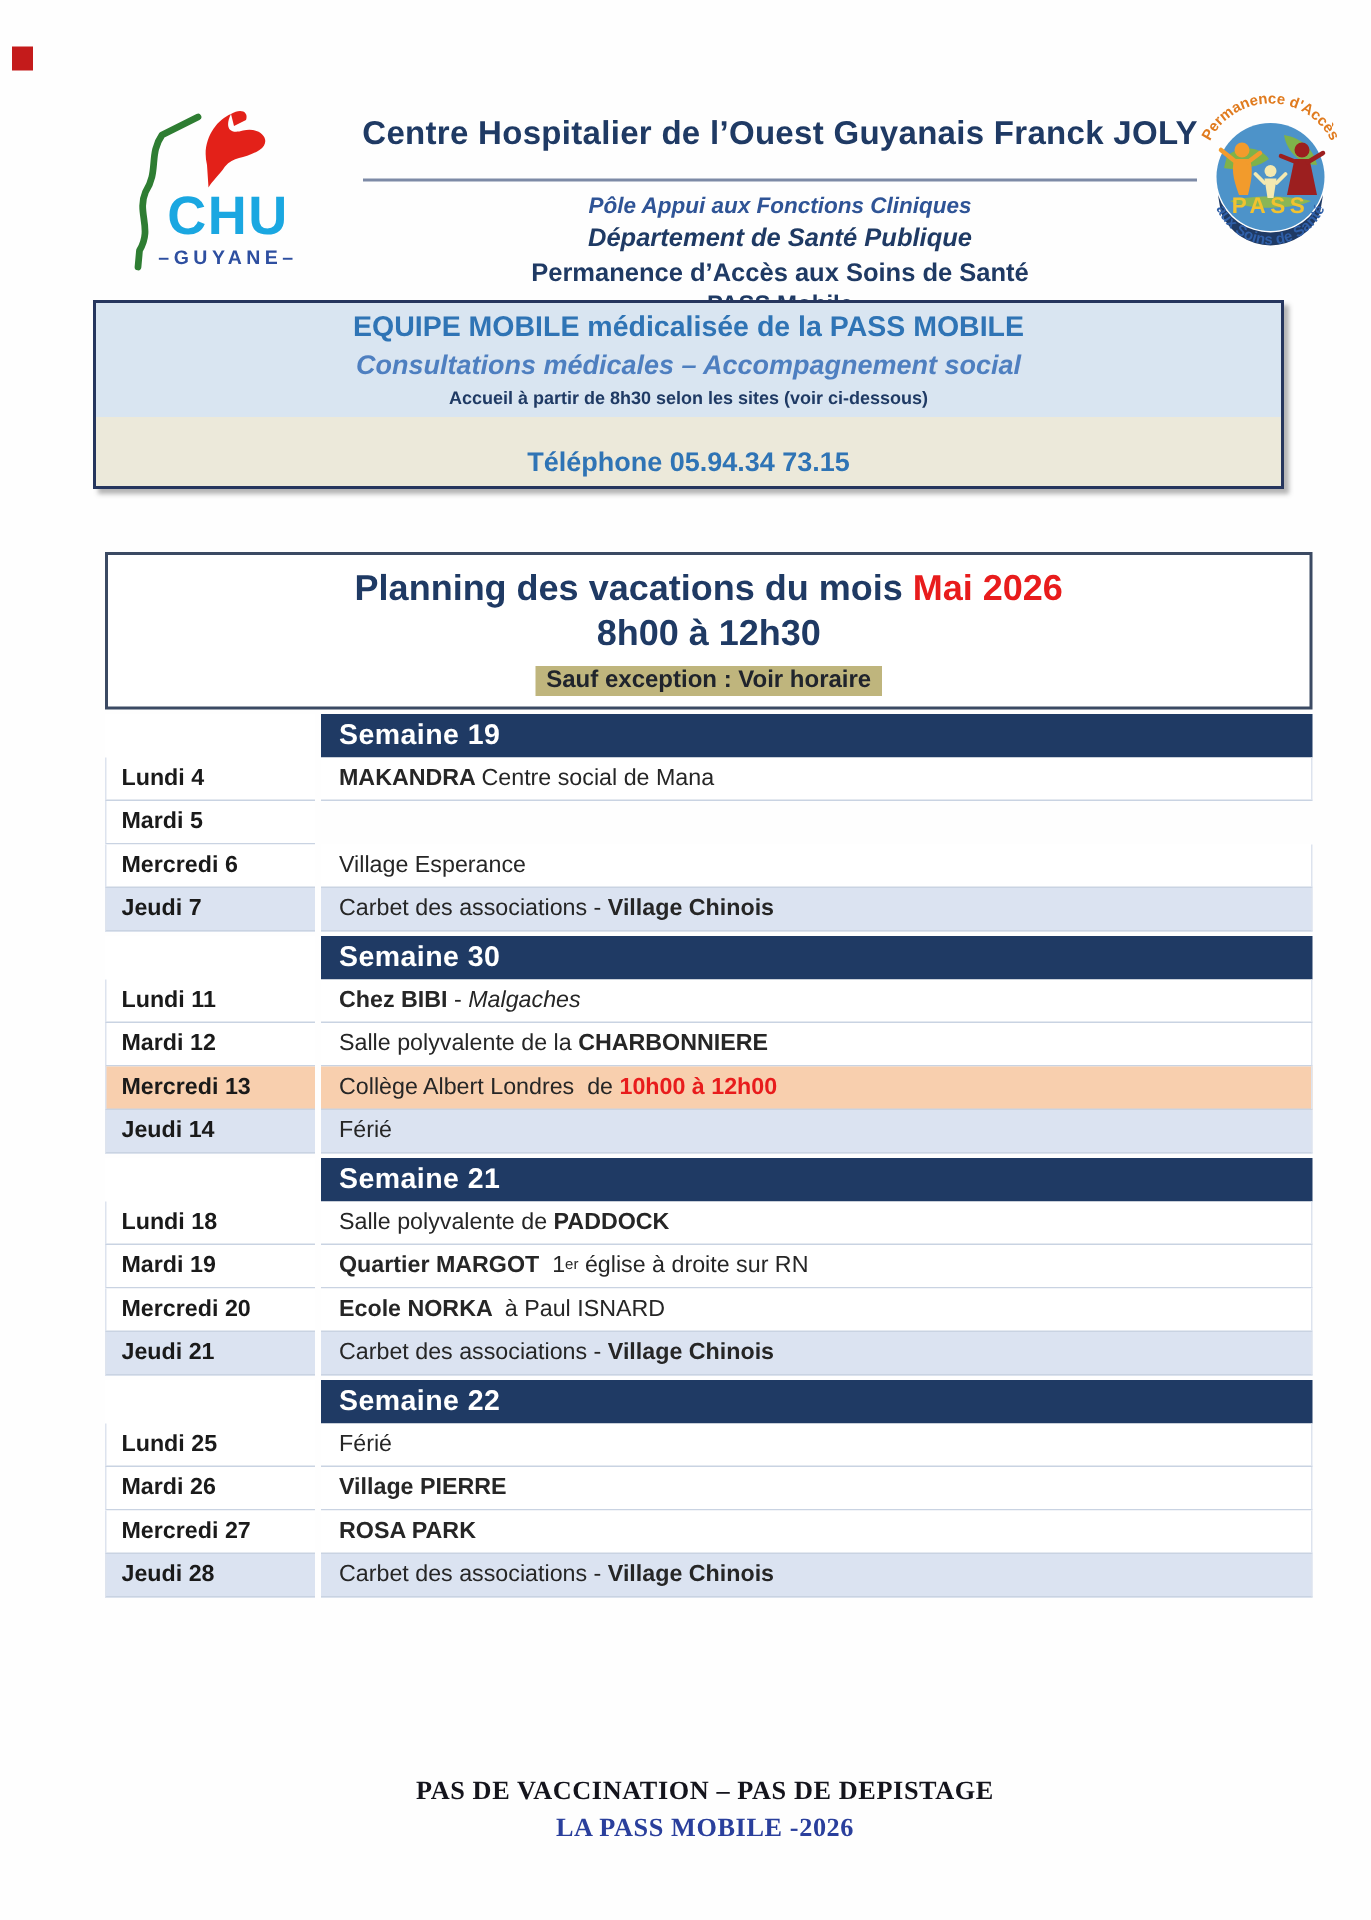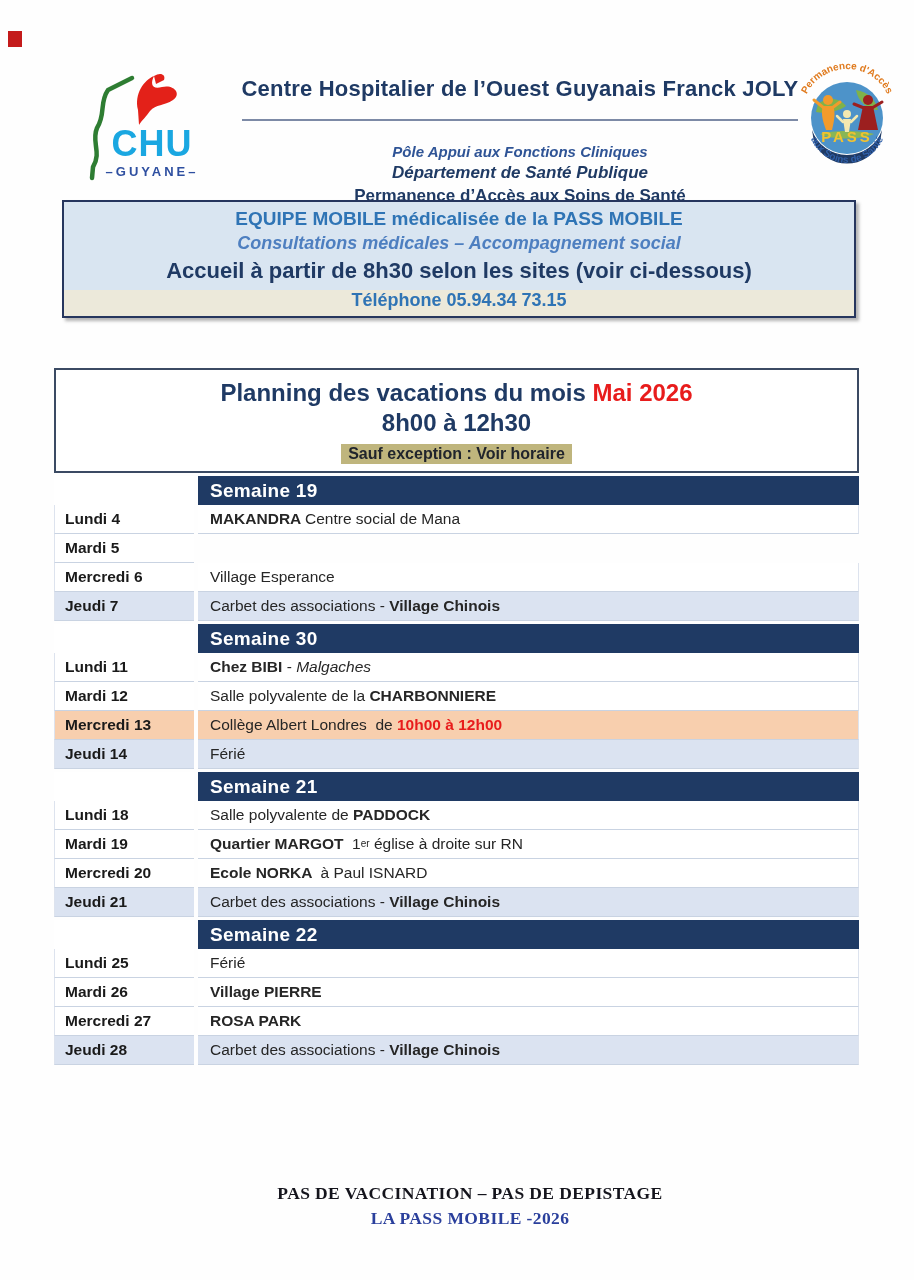--- a/index.html
+++ b/index.html
@@ -16,38 +16,38 @@
   .corner-mark{position:absolute;left:8px;top:31px;width:14px;height:16px;background:#c41b1b;}
 
   
   .chu-logo{position:absolute;left:76px;top:70px;width:140px;height:128px;}
   .pass-logo{position:absolute;right:10px;top:56px;width:114px;height:118px;}
   .header-text{position:absolute;left:218px;top:76px;width:604px;text-align:center;}
   .h-title{
     display:inline-block;font-size:22px;font-weight:bold;color:var(--navy);
     padding-bottom:17px;border-bottom:2px solid #7d8aa6;letter-spacing:.2px;
   }
-  .h-sub1{margin-top:22px;font-size:15px;font-style:italic;font-weight:600;color:#2f5496;}
+  .h-sub1{margin-top:8px;font-size:15px;font-style:italic;font-weight:600;color:#2f5496;}
   .h-sub2{margin-top:3px;font-size:17px;font-style:italic;font-weight:bold;color:var(--navy);}
   .h-sub3{margin-top:3px;font-size:17px;font-weight:bold;color:var(--navy);}
   .h-sub4{margin-top:3px;font-size:16px;font-weight:bold;color:var(--navy);}
 
   
   .info-box{
     position:absolute;left:62px;top:200px;width:794px;
     border:2px solid #26365e;background:var(--box-bg);
     box-shadow:3px 3px 3px rgba(90,90,90,.45);text-align:center;
   }
   .ib-line1{padding-top:6px;font-size:19px;font-weight:bold;color:var(--steel);}
   .ib-line2{padding-top:3px;font-size:18px;font-weight:bold;font-style:italic;color:var(--steel-light);}
-  .ib-line3{padding:4px 0 6px;font-size:22px;font-weight:bold;color:var(--navy);}
-  .ib-phone{background:var(--beige);padding:0 0 5px;font-size:18px;font-weight:bold;color:var(--steel);}
-
-  
-  .planning{position:absolute;left:54px;top:368px;width:805px;}
+  .ib-line3{padding:4px 0 6px;font-size:12px;font-weight:bold;color:var(--navy);}
+  .ib-phone{background:var(--beige);padding:20px 0 5px;font-size:18px;font-weight:bold;color:var(--steel);}
+
+  
+  .planning{position:absolute;left:70px;top:368px;width:805px;}
   .title-box{border:2px solid #3b4a63;background:#fff;text-align:center;padding:9px 0 7px;}
   .tb-line1{font-size:24px;font-weight:bold;color:var(--navy);}
   .tb-line1 .month{color:var(--red);}
   .tb-line2{font-size:24px;font-weight:bold;color:var(--navy);margin-top:2px;}
   .tb-exception{margin-top:7px;}
   .tb-exception span{
     display:inline-block;background:var(--tan);color:#20242c;
     font-size:16px;font-weight:bold;padding:1px 7px;
   }
 

